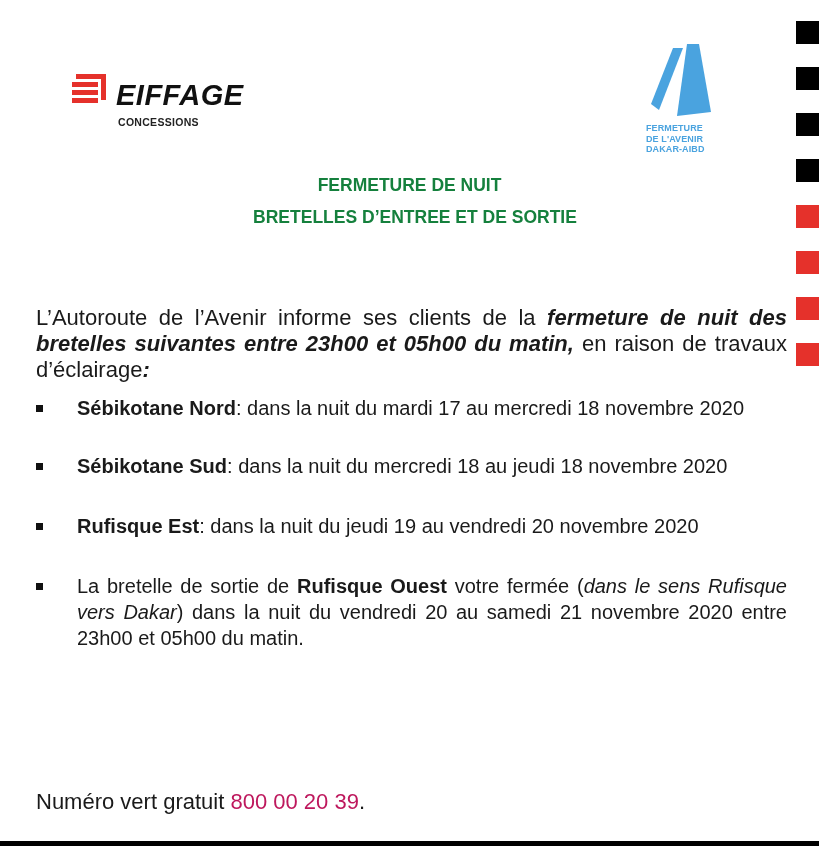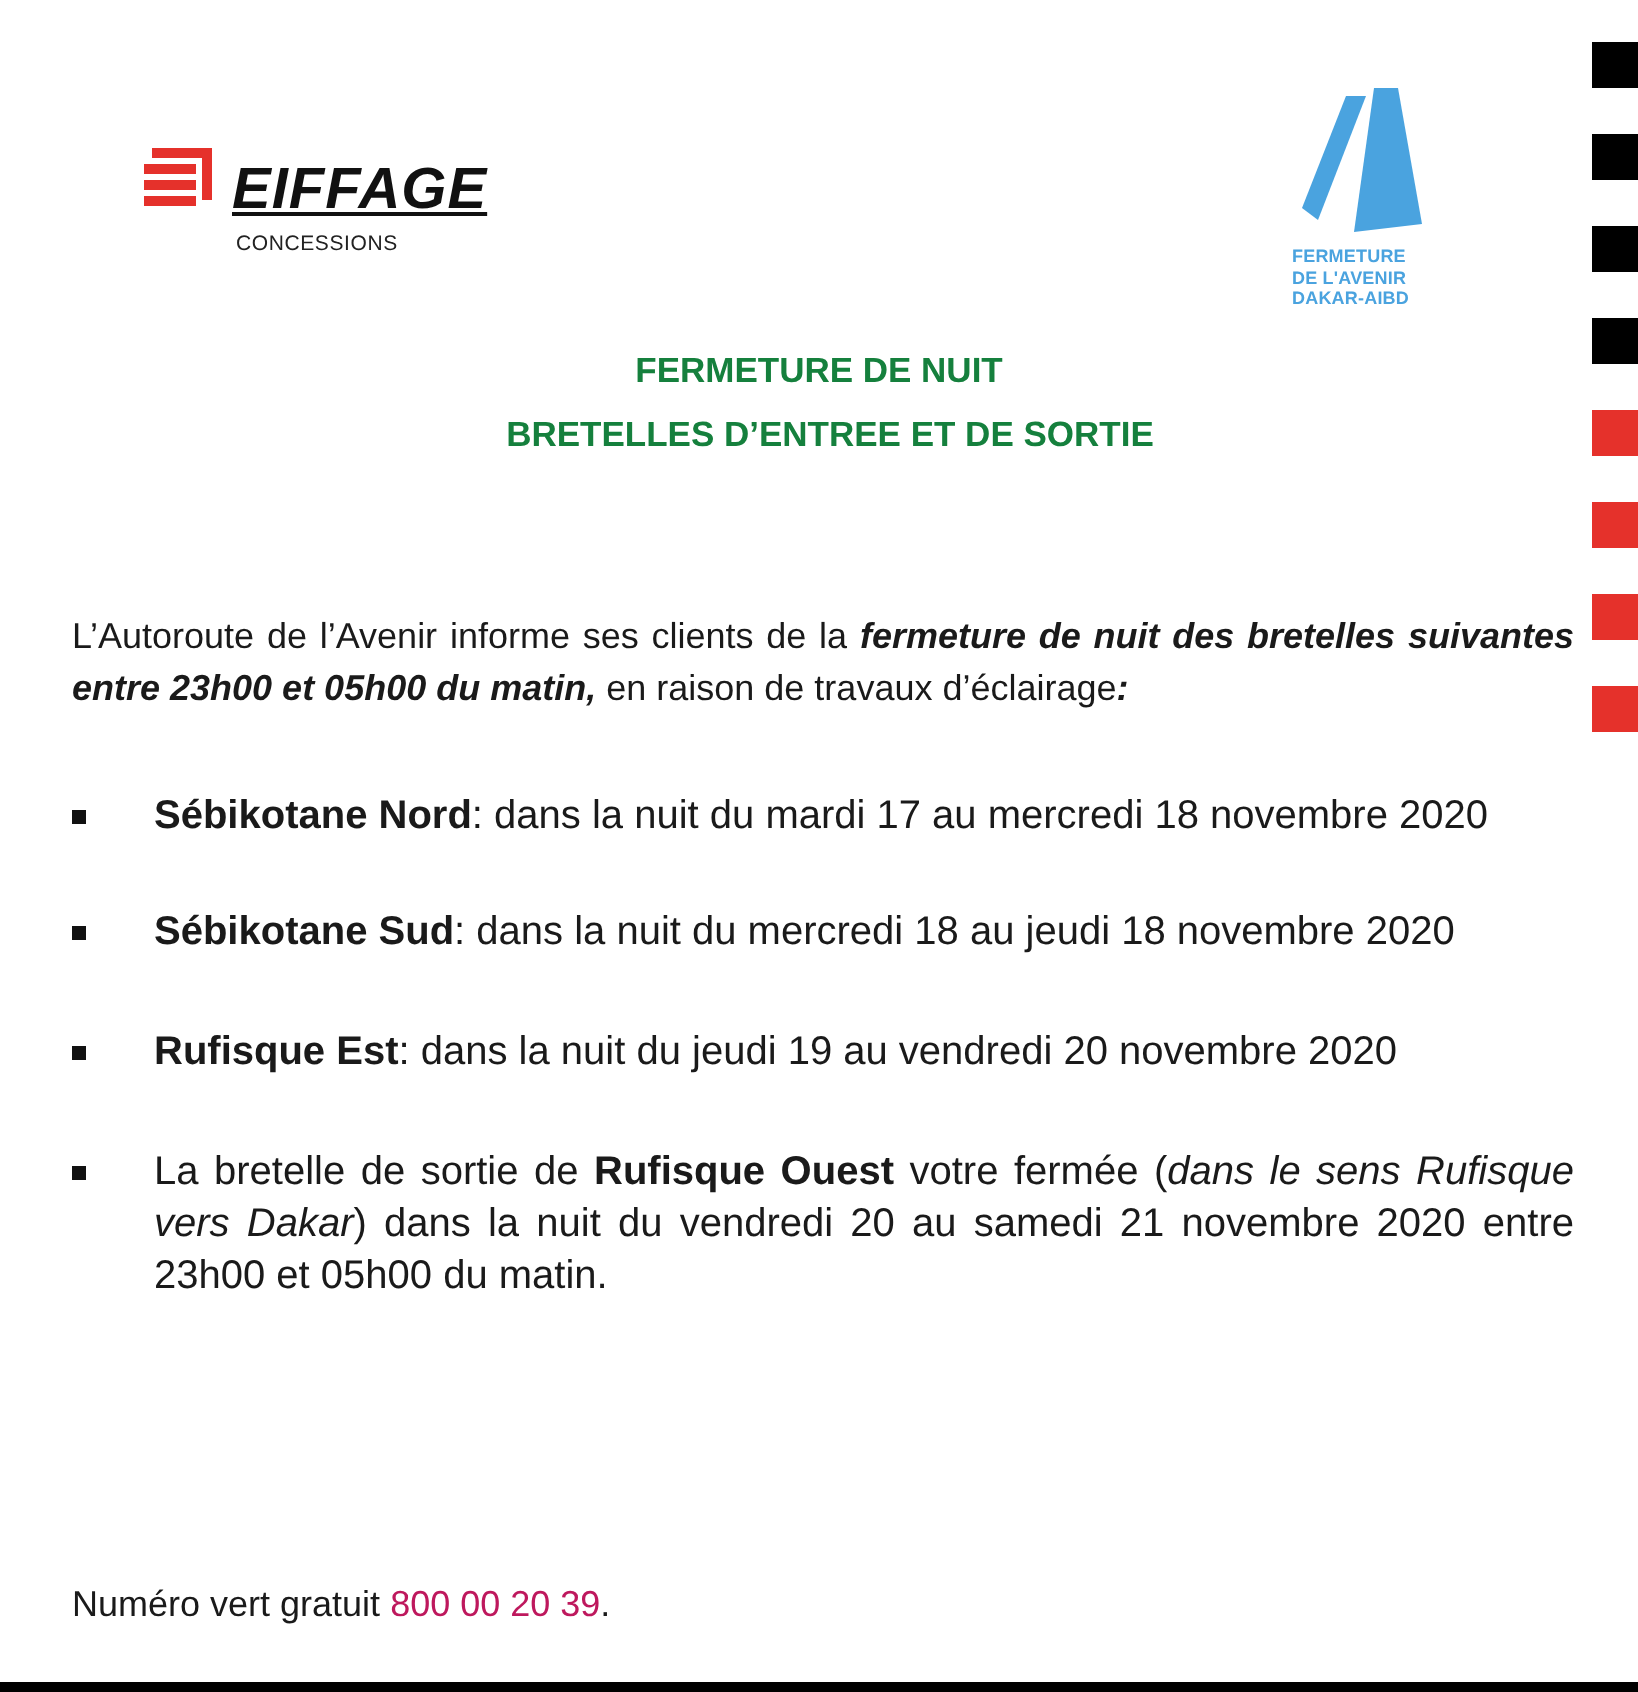--- a/index.html
+++ b/index.html
@@ -4,39 +4,39 @@
   <style>
     * { margin: 0; padding: 0; box-sizing: border-box; }
     html, body { width: 819px; height: 846px; background: #ffffff; overflow: hidden; }
     body { position: relative; font-family: "Liberation Sans", sans-serif; color: #1a1a1a; }
 
     .page { position: absolute; left: 0; top: 0; width: 819px; height: 846px; background: #fff; }
 
     
     .eiffage-logo { position: absolute; left: 72px; top: 74px; width: 180px; height: 60px; }
     .eiffage-mark { position: absolute; left: 0; top: 0; width: 34px; height: 32px; }
-    .eiffage-name { position: absolute; left: 44px; top: 4px; font-size: 29px; font-weight: bold; font-style: italic; letter-spacing: 0.5px; color: #111; line-height: 34px; text-decoration: underline; }
-    .eiffage-sub { position: absolute; left: 46px; top: 42px; font-size: 10.5px; font-weight: normal; color: #222; letter-spacing: 0.3px; }
+    .eiffage-name { position: absolute; left: 44px; top: 4px; font-size: 29px; font-weight: bold; font-style: italic; letter-spacing: 0.5px; color: #111; line-height: 34px; }
+    .eiffage-sub { position: absolute; left: 46px; top: 42px; font-size: 10.5px; font-weight: bold; color: #222; letter-spacing: 0.3px; }
 
     
     .autoroute-logo { position: absolute; left: 645px; top: 42px; width: 75px; height: 115px; }
     .autoroute-mark { position: absolute; left: 2px; top: 0; width: 66px; height: 76px; }
     .autoroute-text { position: absolute; left: 1px; top: 81px; font-size: 9px; font-weight: bold; color: #4aa3df; line-height: 10.5px; letter-spacing: 0.1px; }
 
     
     .sq { position: absolute; left: 796px; width: 23px; height: 23px; }
     .sq.black { background: #000; }
     .sq.red { background: #e5312b; }
 
     
     .title { position: absolute; left: 0; width: 819px; text-align: center; font-weight: bold; font-size: 17.5px; color: #15803d; }
     .title.l1 { top: 175px; }
     .title.l2 { top: 207px; padding-left: 11px; }
 
-    .para { position: absolute; left: 36px; width: 751px; font-size: 18px; line-height: 26px; text-align: justify; color: #1a1a1a; }
+    .para { position: absolute; left: 36px; width: 751px; font-size: 22px; line-height: 26px; text-align: justify; color: #1a1a1a; }
     .para .bi { font-weight: bold; font-style: italic; }
 
     .intro { top: 305px; }
 
     .bullet { position: absolute; left: 36px; width: 751px; }
     .bullet-mark { position: absolute; left: 0; top: 10px; width: 7px; height: 7px; background: #111; }
     .bullet-text { position: absolute; left: 41px; width: 710px; font-size: 20px; line-height: 26px; text-align: justify; }
     .bullet-text .b { font-weight: bold; }
     .bullet-text .i { font-style: italic; }
 

